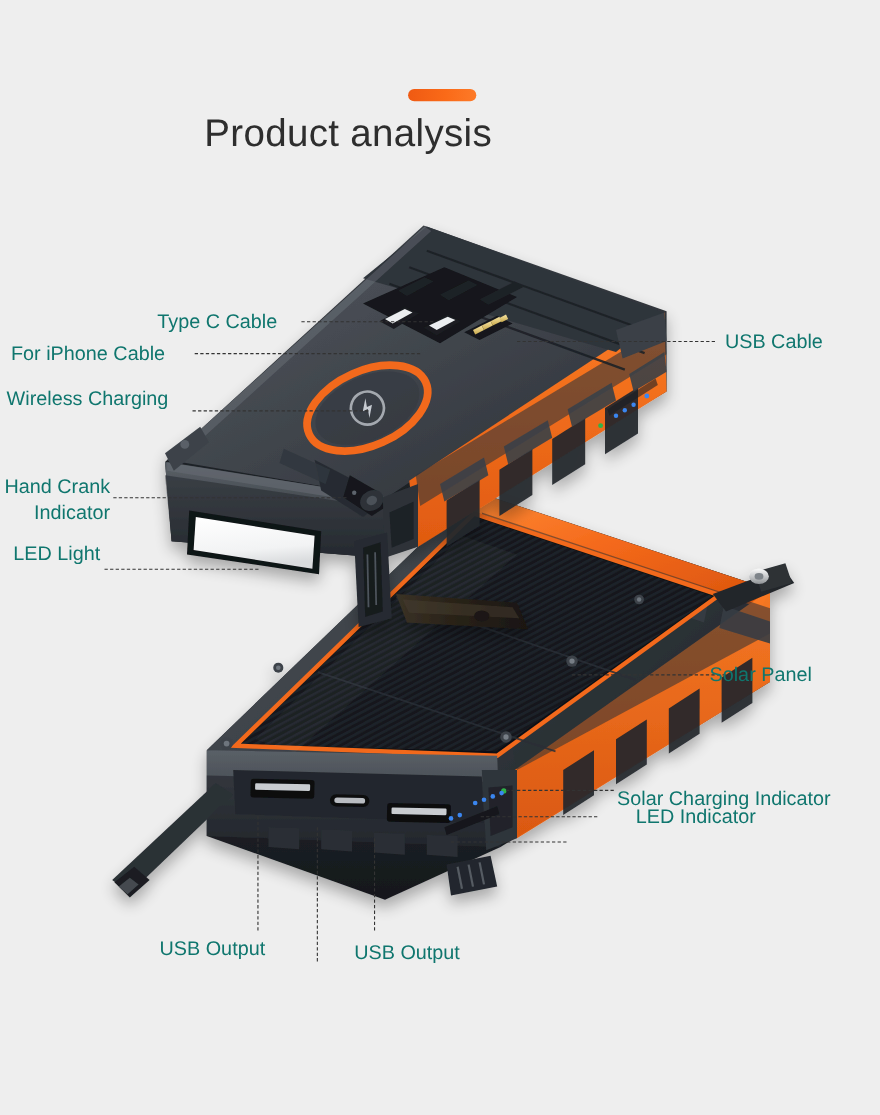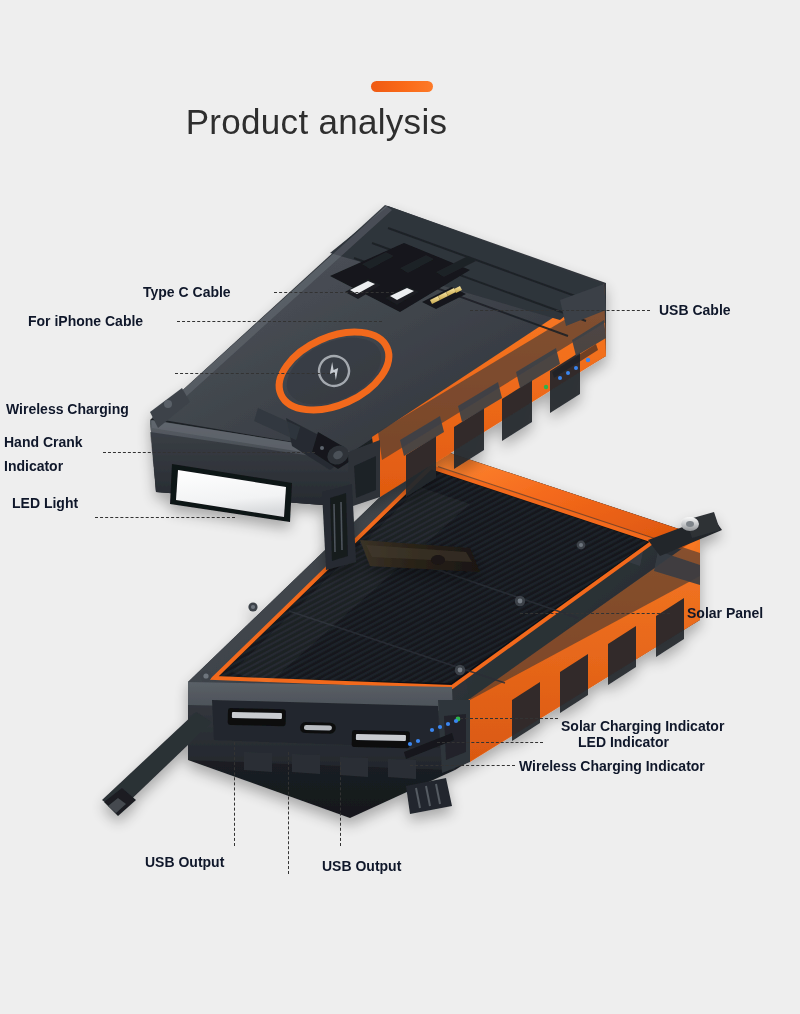--- a/index.html
+++ b/index.html
@@ -26,23 +26,23 @@
     position: absolute; left: 0; top: 100px; width: 633px;
     text-align: center;
     font-size: 35px; font-weight: 400; color: #2e2e2e;
     letter-spacing: 0.3px;
     line-height: 44px;
   }
 
   
   .label {
     position: absolute;
-    font-size: 14px;
-    font-weight: 700;
-    color: #0f172a;
+    font-size: 18px;
+    font-weight: 400;
+    color: #0f766e;
     white-space: nowrap;
     line-height: 22px;
   }
   .label.l2 { line-height: 24px; }
   .label.right { }
 
   
   .leader {
     position: absolute;
     border-top: 1.4px dashed #333;
@@ -390,39 +390,38 @@
   <div class="leader" style="left:460px; top:718px; width:98px;"></div>
   <div class="leader" style="left:437px; top:742px; width:106px;"></div>
   <div class="leader" style="left:410px; top:765px; width:105px;"></div>
 
   <div class="leader-v" style="left:234px; top:742px; height:104px;"></div>
   <div class="leader-v" style="left:288px; top:752px; height:122px;"></div>
   <div class="leader-v" style="left:340px; top:762px; height:84px;"></div>
 
   <div class="label" style="left:143px; top:281px;">Type C Cable</div>
 
-  <div class="label" style="left:28px; top:310px;">For iPhone Cable</div>
-
-  <div class="label" style="left:6px; top:351px;margin-top:47px;">Wireless Charging</div>
-
-  <div class="label l2" style="left:4px; top:430px;">
+  <div class="label" style="left:10px; top:310px;">For iPhone Cable</div>
+
+  <div class="label" style="left:6px; top:351px;">Wireless Charging</div>
+
+  <div class="label l2" style="left:4px; top:430px;text-align:right;">
     <div>Hand Crank</div>
     <div>Indicator</div>
   </div>
 
   <div class="label" style="left:12px; top:492px;">LED Light</div>
 
   <div class="label right" style="left:659px; top:299px;">USB Cable</div>
 
-  <div class="label right" style="left:687px; top:602px;">Solar Panel</div>
+  <div class="label right" style="left:645px; top:602px;">Solar Panel</div>
 
   <div class="label right" style="left:561px; top:715px;">Solar Charging Indicator</div>
 
   <div class="label right" style="left:546px; top:731px;margin-left:32px;">LED Indicator</div>
 
-  <div class="label right" style="left:519px; top:755px;">Wireless Charging Indicator</div>
 
   <div class="label" style="left:145px; top:851px;">USB Output</div>
 
   <div class="label" style="left:322px; top:855px;">USB Output</div>
 
 
 </div>
 
 </body></html>

